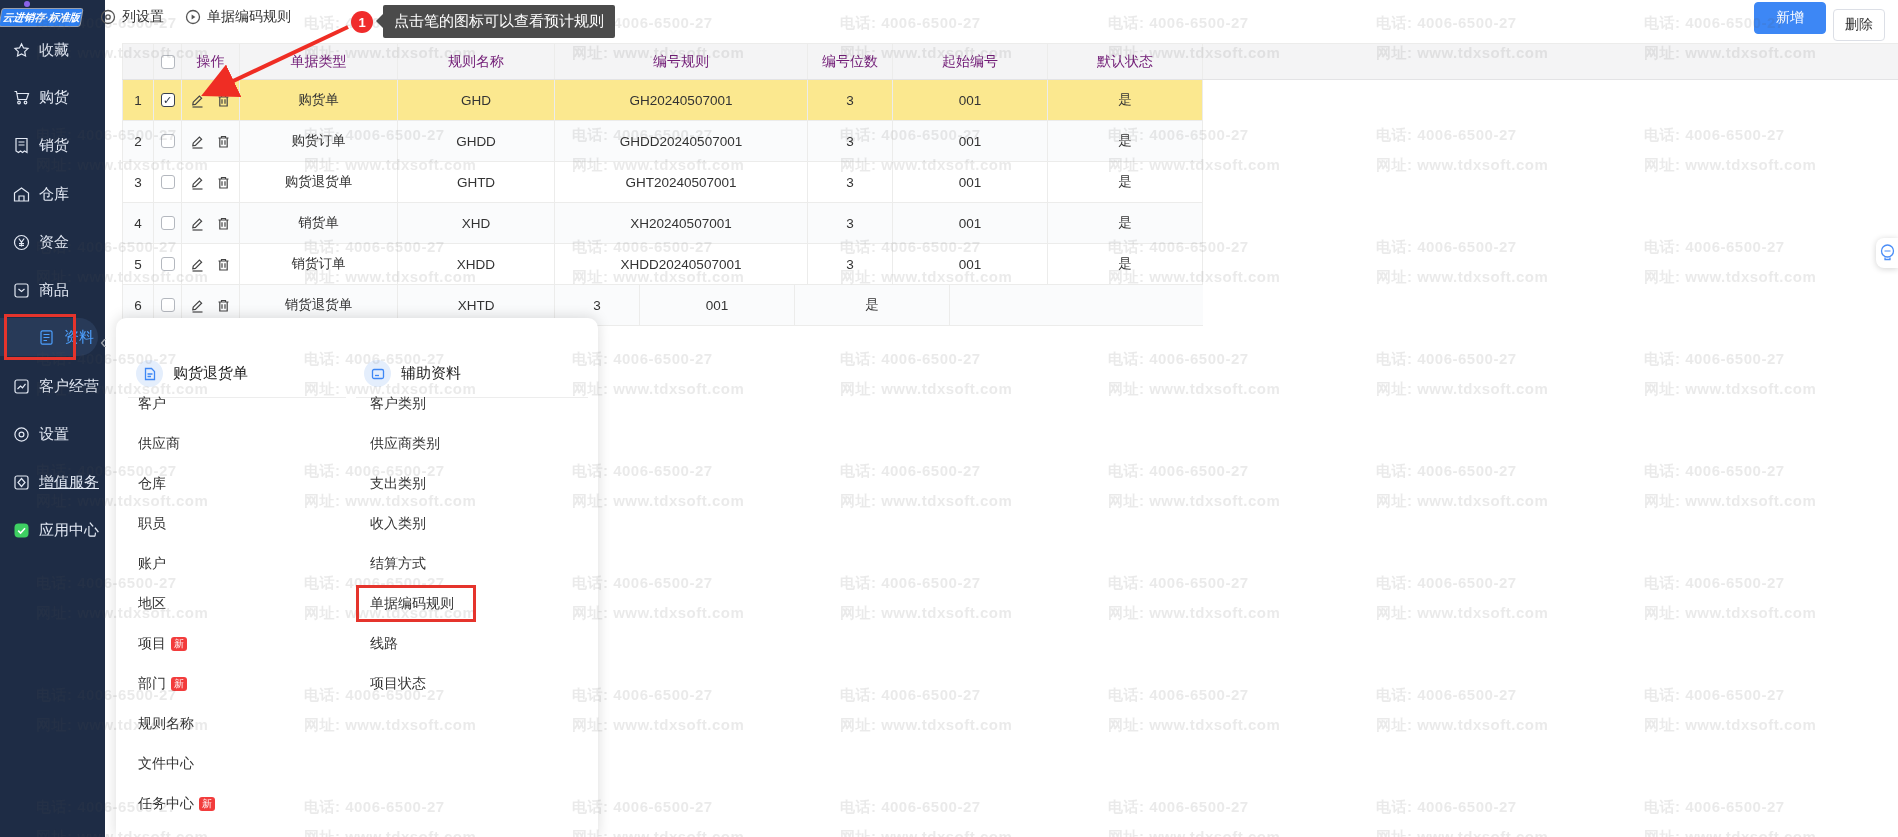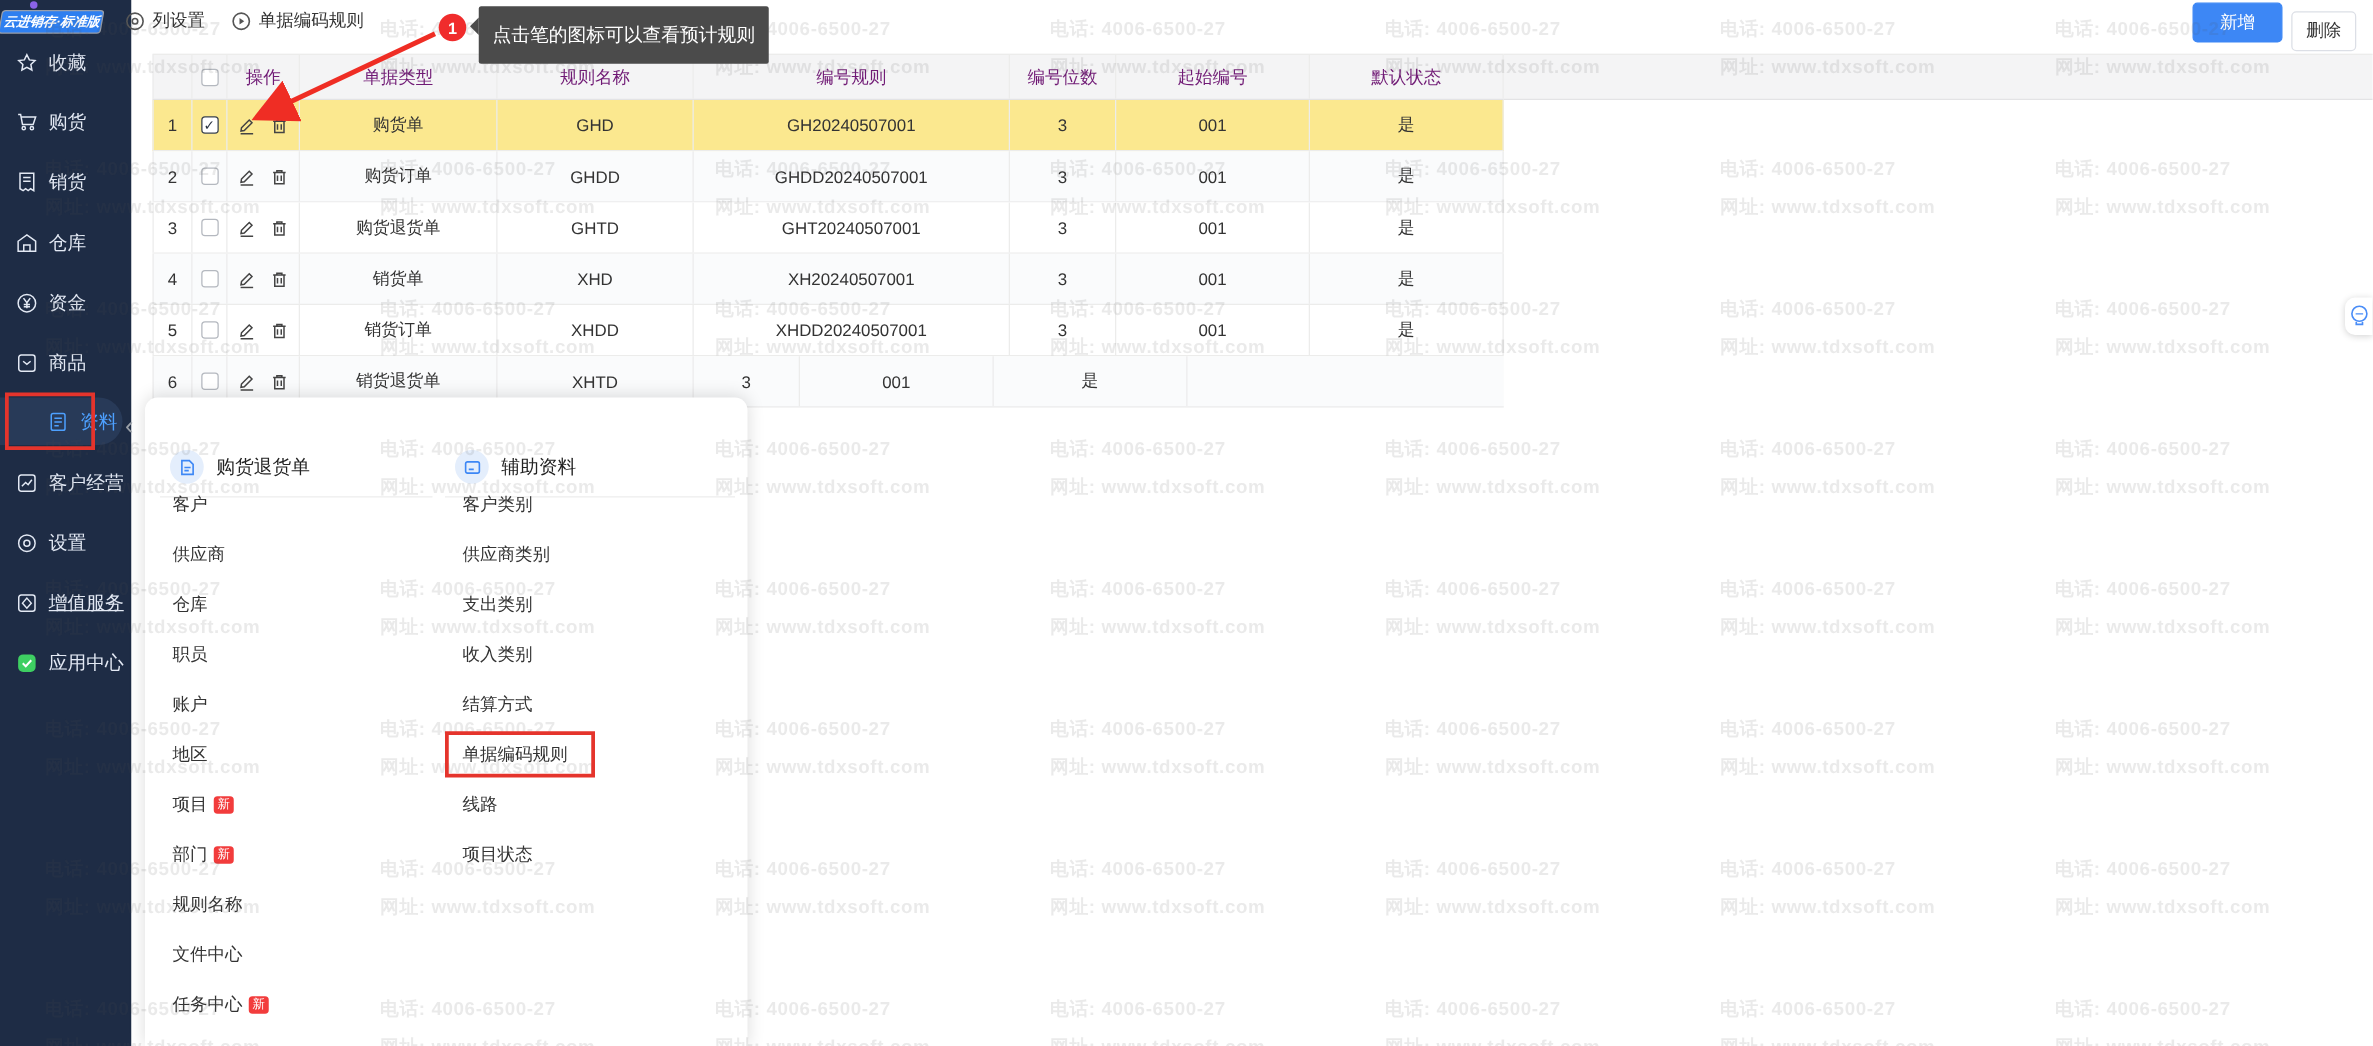--- a/index.html
+++ b/index.html
@@ -51,21 +51,21 @@
   .panel { position:absolute; left:116px; top:318px; width:482px; height:519px; background:#fff;
            border-radius:10px 10px 0 0; box-shadow:0 -1px 14px rgba(0,0,0,.14); z-index:8; }
   .sec-head { position:absolute; display:flex; align-items:center; gap:10px; font-size:15px; color:#222; }
   .sec-icon { width:27px; height:27px; border-radius:50%; background:#e4eefc; display:flex; align-items:center; justify-content:center; }
   .divider { position:absolute; height:1px; background:#ededed; }
   .menu-col { position:absolute; display:flex; flex-direction:column; }
   .mi { height:40px; display:flex; align-items:center; font-size:14px; color:#333; cursor:pointer; gap:5px; }
   .nb { background:#f23c3c; color:#fff; font-size:10px; line-height:1; padding:2px 3px; border-radius:3px; }
 
   
-  .tooltip { position:absolute; left:383px; top:5px; height:46px; background:#4b4b4b; color:#fff; font-size:15px;
+  .tooltip { position:absolute; left:383px; top:5px; height:33px; background:#4b4b4b; color:#fff; font-size:15px;
              display:flex; align-items:center; padding:0 11px; border-radius:2px; z-index:70; white-space:nowrap;justify-content:flex-end; }
   .tooltip-arrow { position:absolute; left:-7px; top:9px; width:0; height:0; border-top:7px solid transparent;
                    border-bottom:7px solid transparent; border-right:7px solid #4b4b4b; }
   .badge1 { position:absolute; left:351px; top:11px; width:22px; height:22px; border-radius:50%; background:#f02c2c;
             color:#fff; font-size:13px; font-weight:bold; display:flex; align-items:center; justify-content:center; z-index:71; }
   .red-box { position:absolute; border:3px solid #e5342c; z-index:72; pointer-events:none; }
   .collapse-tab { position:absolute; left:100px; top:330px; font-size:20px; color:#9aa0a8; z-index:9; cursor:pointer; }
 
   
   .float-widget { position:absolute; left:1876px; top:238px; width:22px; height:30px; background:#fff;

